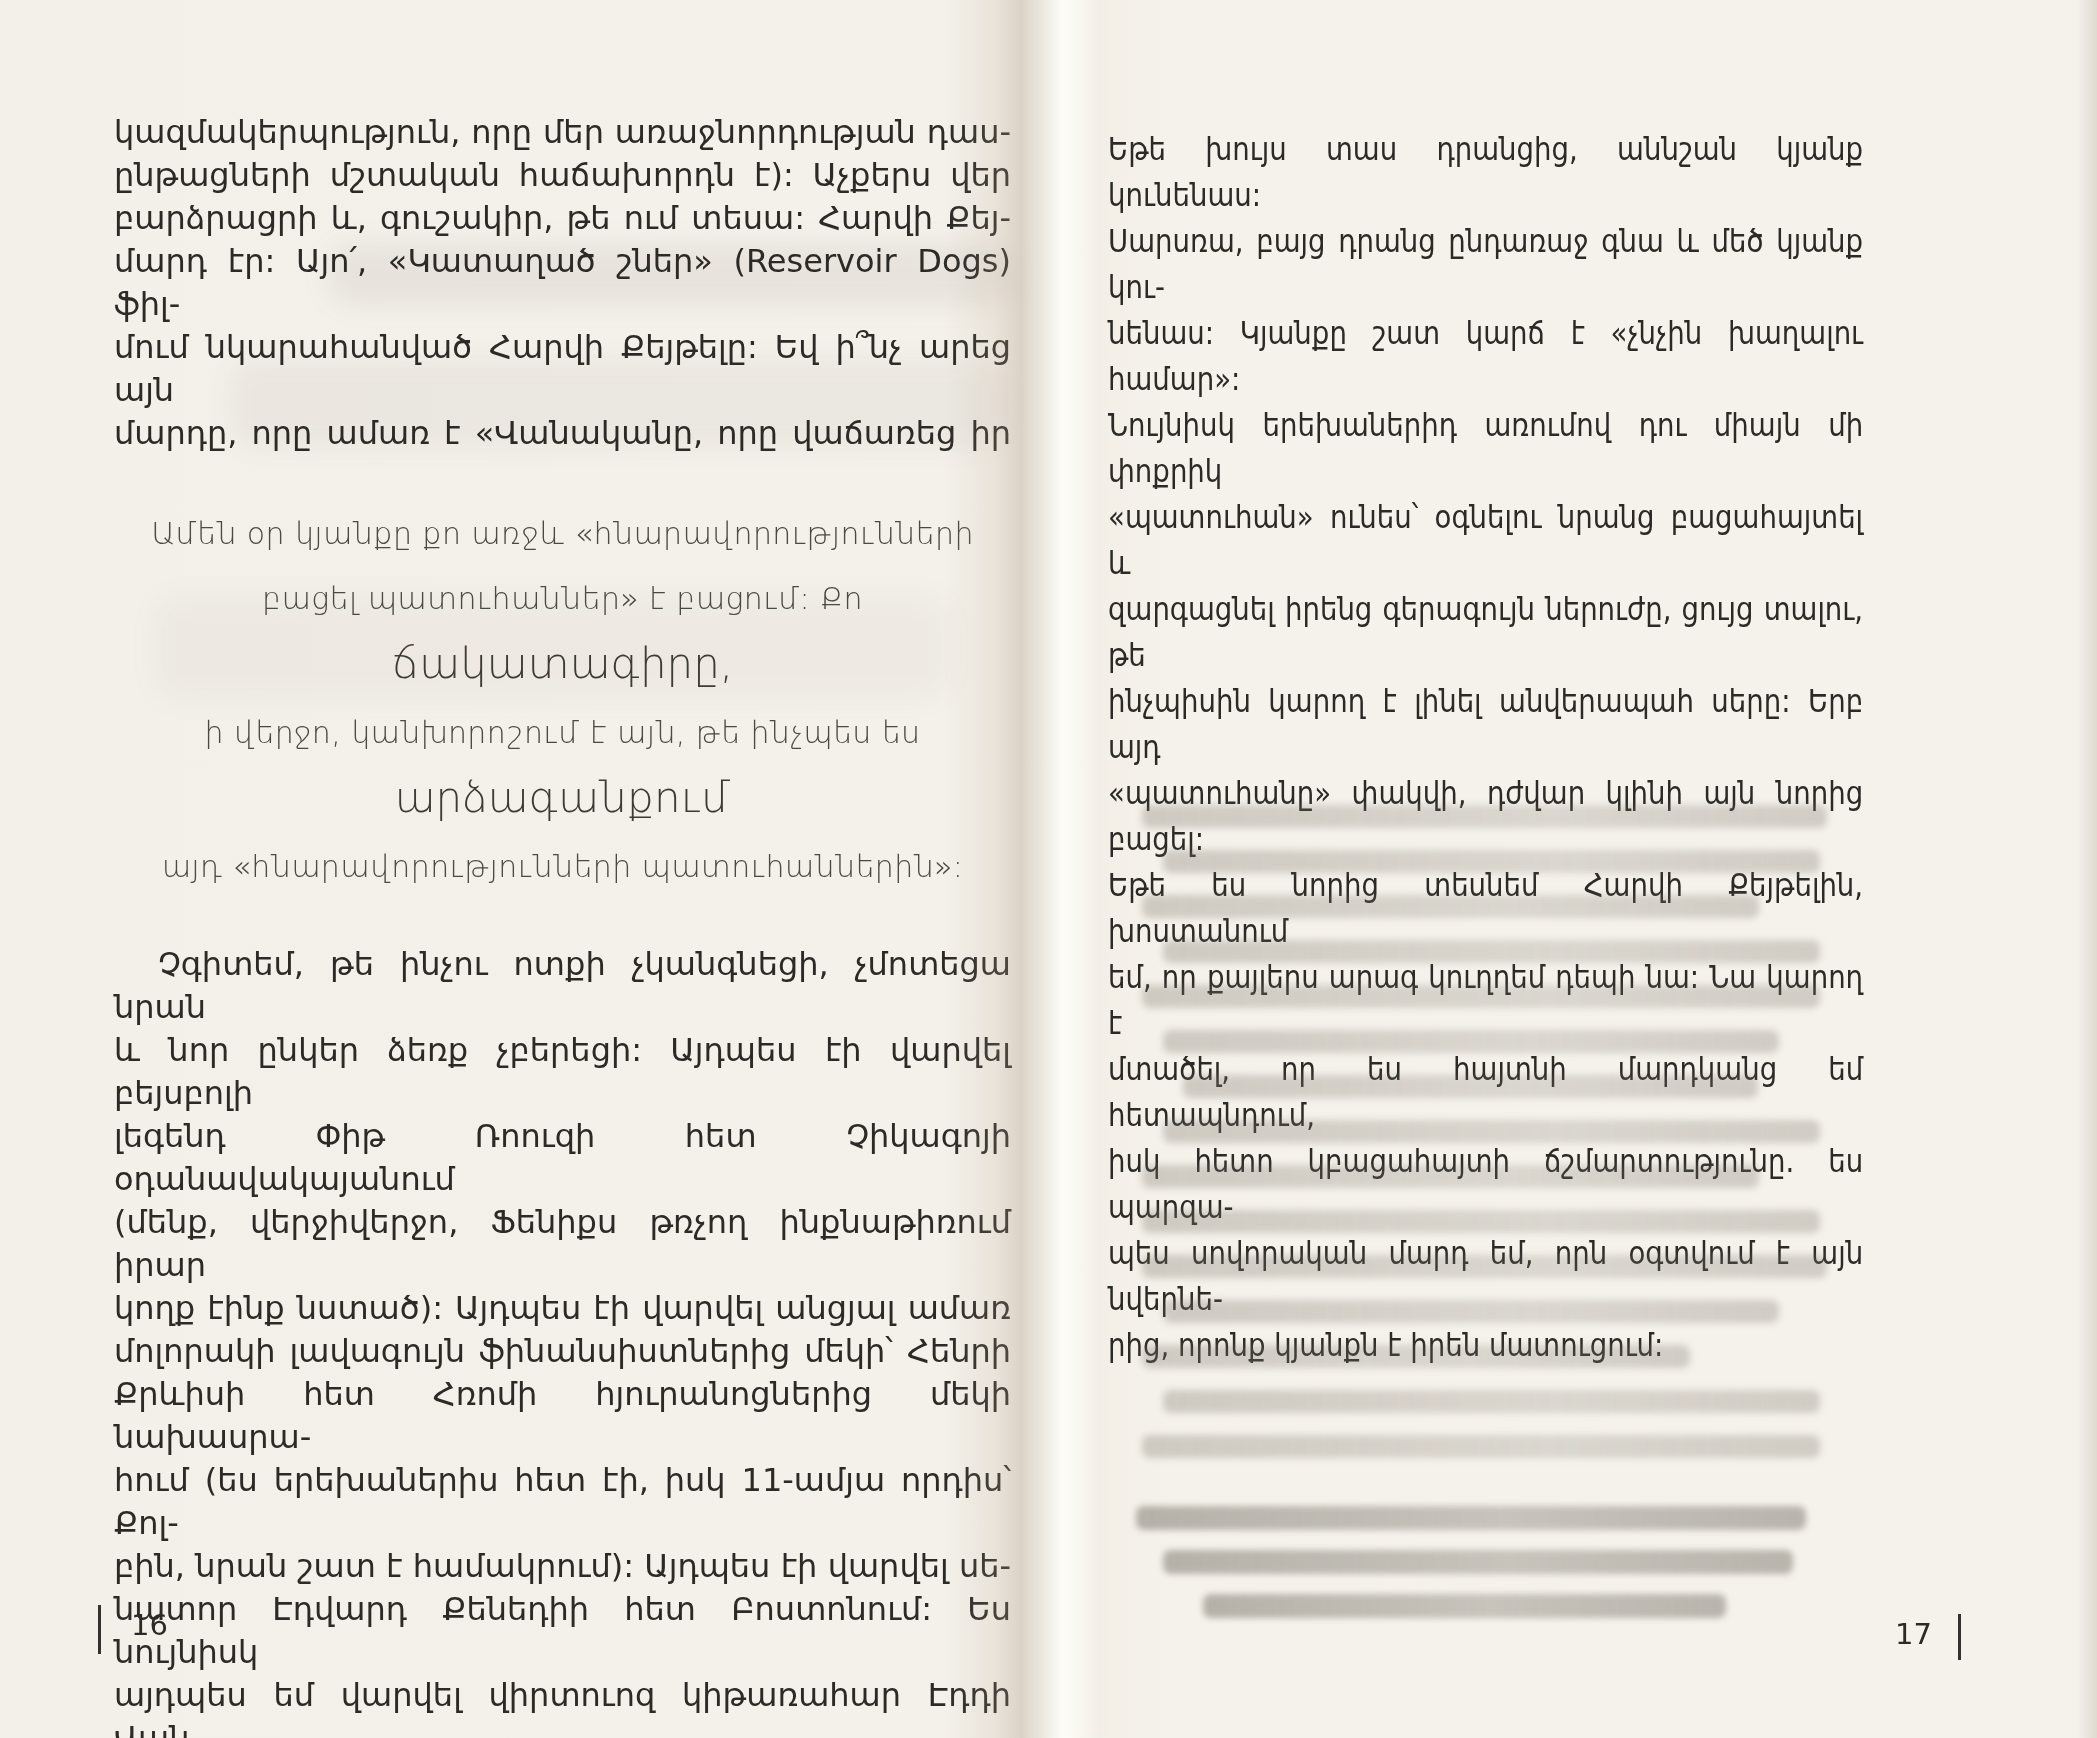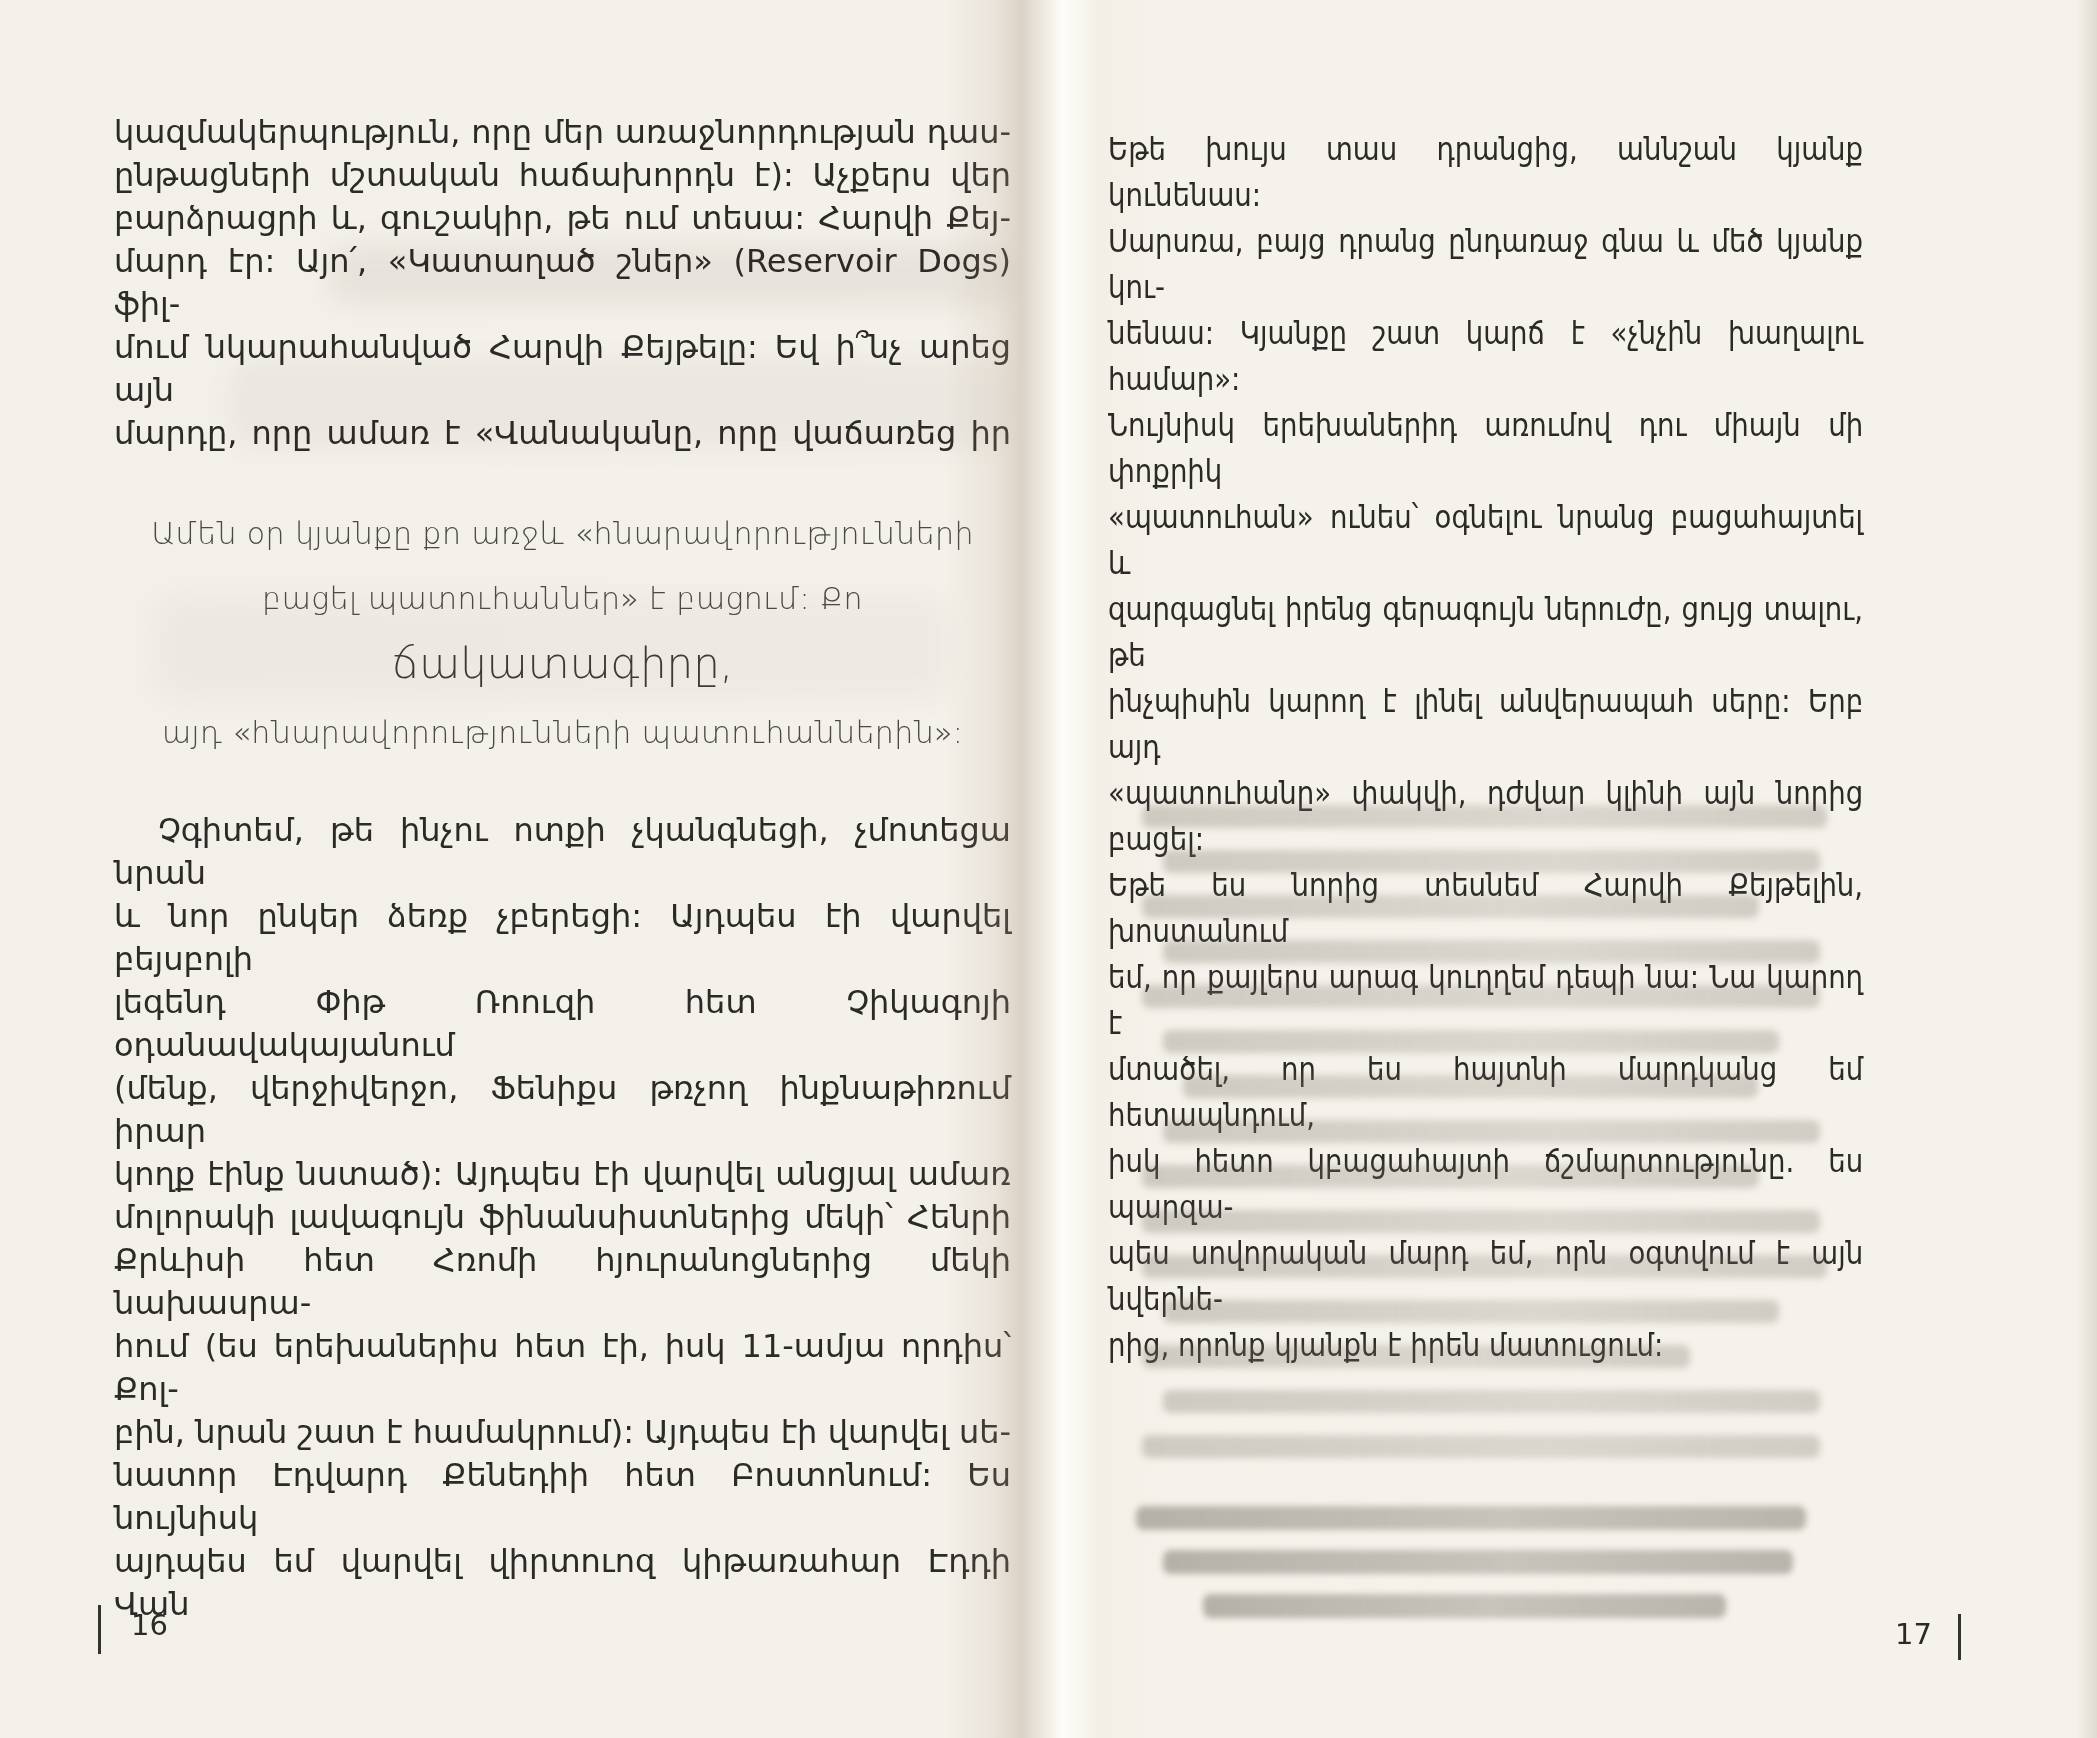--- a/index.html
+++ b/index.html
@@ -117,20 +117,21 @@
           <div class="line"><span>կազմակերպություն, որը մեր առաջնորդության դաս-</span></div>
           <div class="line"><span>ընթացների մշտական հաճախորդն է): Աչքերս վեր</span></div>
           <div class="line"><span>բարձրացրի և, գուշակիր, թե ում տեսա: Հարվի Քեյ-</span></div>
           <div class="line"><span>մարդ էր: Այո՛, </span><span class="i">«Կատաղած շներ»</span><span> (Reservoir Dogs) ֆիլ-</span></div>
           <div class="line"><span>մում նկարահանված Հարվի Քեյթելը: Եվ ի՞նչ արեց այն</span></div>
           <div class="line"><span>մարդը, որը ամառ է </span><span class="i">«Վանականը, որը վաճառեց իր</span></div>
         </div>
         <div class="para quote m-top-quote">
           <div class="line"><span>Ամեն օր կյանքը քո առջև «հնարավորությունների</span></div>
           <div class="line"><span>բացել պատուհաններ» է բացում: Քո </span><span class="big">ճակատագիրը,</span></div>
+          <div class="line"><span>ի վերջո, կանխորոշում է այն, թե ինչպես ես </span><span class="big">արձագանքում</span></div>
           <div class="line last"><span>այդ «հնարավորությունների պատուհաններին»:</span></div>
         </div>
         <div class="para body indent m-top-body">
           <div class="line"><span>Չգիտեմ, թե ինչու ոտքի չկանգնեցի, չմոտեցա նրան</span></div>
           <div class="line"><span>և նոր ընկեր ձեռք չբերեցի: Այդպես էի վարվել բեյսբոլի</span></div>
           <div class="line"><span>լեգենդ Փիթ Ռոուզի հետ Չիկագոյի օդանավակայանում</span></div>
           <div class="line"><span>(մենք, վերջիվերջո, Ֆենիքս թռչող ինքնաթիռում իրար</span></div>
           <div class="line"><span>կողք էինք նստած): Այդպես էի վարվել անցյալ ամառ</span></div>
           <div class="line"><span>մոլորակի լավագույն ֆինանսիստներից մեկի՝ Հենրի</span></div>
           <div class="line"><span>Քրևիսի հետ Հռոմի հյուրանոցներից մեկի նախասրա-</span></div>

